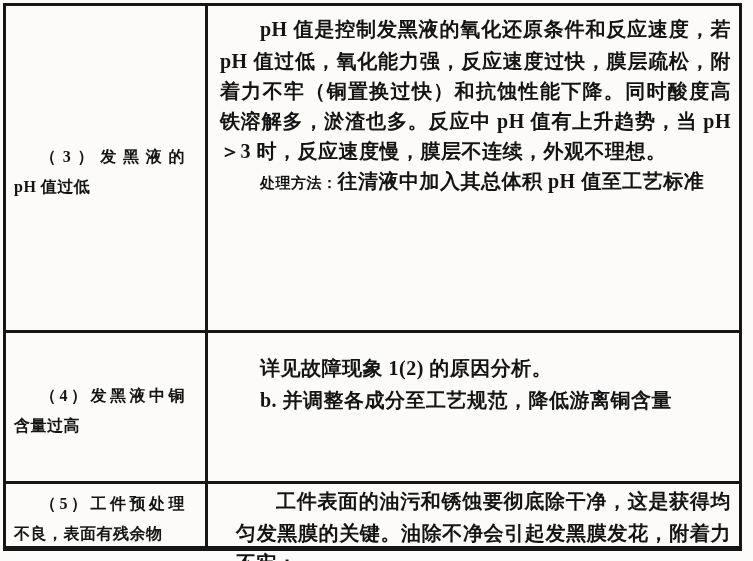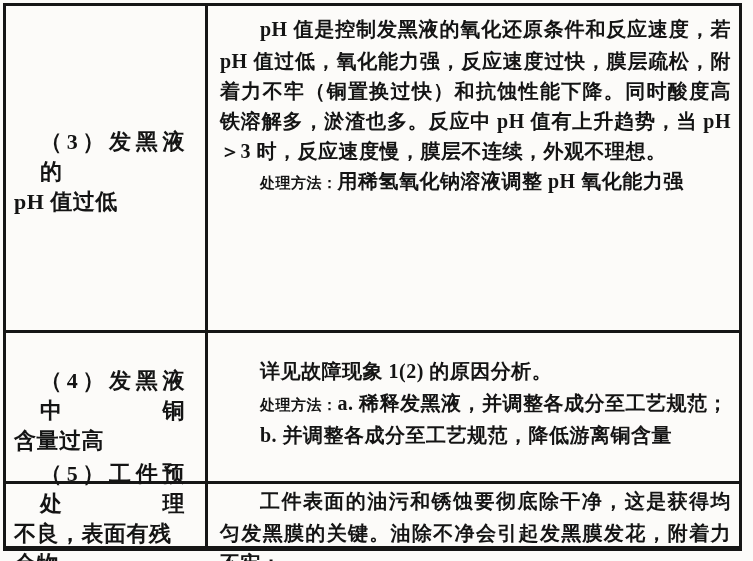--- a/index.html
+++ b/index.html
@@ -30,31 +30,31 @@
   .row{
     display:flex;
     box-sizing:border-box;
     min-height:0;
   }
   .row + .row{
     border-top:3px solid #161616;
   }
   .row-1{ height:324px; flex:0 0 auto; }
   .row-2{ height:151px; flex:0 0 auto; }
-  .row-3{ flex:1 1 auto; }
+  .row-3{ flex:1 1 auto;gap:16px; }
   .cell-label{
     box-sizing:border-box;
     width:202px;
     flex:0 0 202px;
     border-right:3px solid #161616;
     display:flex;
     flex-direction:column;
     justify-content:center;
     padding:8px 20px 0 8px;
-    font-size:22px;
+    font-size:16px;
     line-height:30px;
     font-weight:bold;
     letter-spacing:0.5px;
   }
   .label-line-first{
     text-align:justify;
     text-align-last:justify;
     text-justify:inter-character;
     padding-left:26px;
   }
@@ -64,21 +64,21 @@
   }
   .cell-detail{
     box-sizing:border-box;
     flex:1 1 auto;
     padding:8px 8px 0 12px;
     font-size:20px;
     line-height:30px;
     font-weight:bold;
     letter-spacing:0.5px;
   }
-  .row-2 .cell-detail{ padding-top:23px; }
+  .row-2 .cell-detail{ padding-top:12px;margin-top:8px; }
   .row-3 .cell-detail{ padding-top:2px; }
   .cell-detail p{
     margin:0;
     text-indent:2em;
     text-align:justify;
     text-justify:inter-character;
   }
   .method-label{
     font-weight:900;
     font-family:"Liberation Sans","DejaVu Sans",sans-serif;
@@ -91,32 +91,31 @@
 <div class="page">
   <div class="fault-table">
 
     <div class="row row-1">
       <div class="cell-label">
         <div class="label-line-first">（3）发黑液的</div>
         <div class="label-line-rest">pH 值过低</div>
       </div>
       <div class="cell-detail">
         <p><b class="method-label"></b><span>pH 值是控制发黑液的氧化还原条件和反应速度，若 pH 值过低，氧化能力强，反应速度过快，膜层疏松，附着力不牢（铜置换过快）和抗蚀性能下降。同时酸度高铁溶解多，淤渣也多。反应中 pH 值有上升趋势，当 pH＞3 时，反应速度慢，膜层不连续，外观不理想。</span></p>
-        <p><b class="method-label">处理方法：</b><span>用稀氢氧化钠溶液调整 pH 氧化能力强</span></p>
+        <p><b class="method-label">处理方法：</b><span>往清液中加入其总体积 pH 值至工艺标准</span></p>
       </div>
     </div>
 
     <div class="row row-2">
       <div class="cell-label">
         <div class="label-line-first">（4）发黑液中铜</div>
         <div class="label-line-rest">含量过高</div>
       </div>
       <div class="cell-detail">
         <p><b class="method-label"></b><span>详见故障现象 1(2) 的原因分析。</span></p>
-        <p><b class="method-label">处理方法：</b><span>a. 稀释发黑液，并调整各成分至工艺规范；</span></p>
         <p><b class="method-label"></b><span>b. 并调整各成分至工艺规范，降低游离铜含量</span></p>
       </div>
     </div>
 
     <div class="row row-3">
       <div class="cell-label">
         <div class="label-line-first">（5）工件预处理</div>
         <div class="label-line-rest">不良，表面有残余物</div>
       </div>
       <div class="cell-detail">

